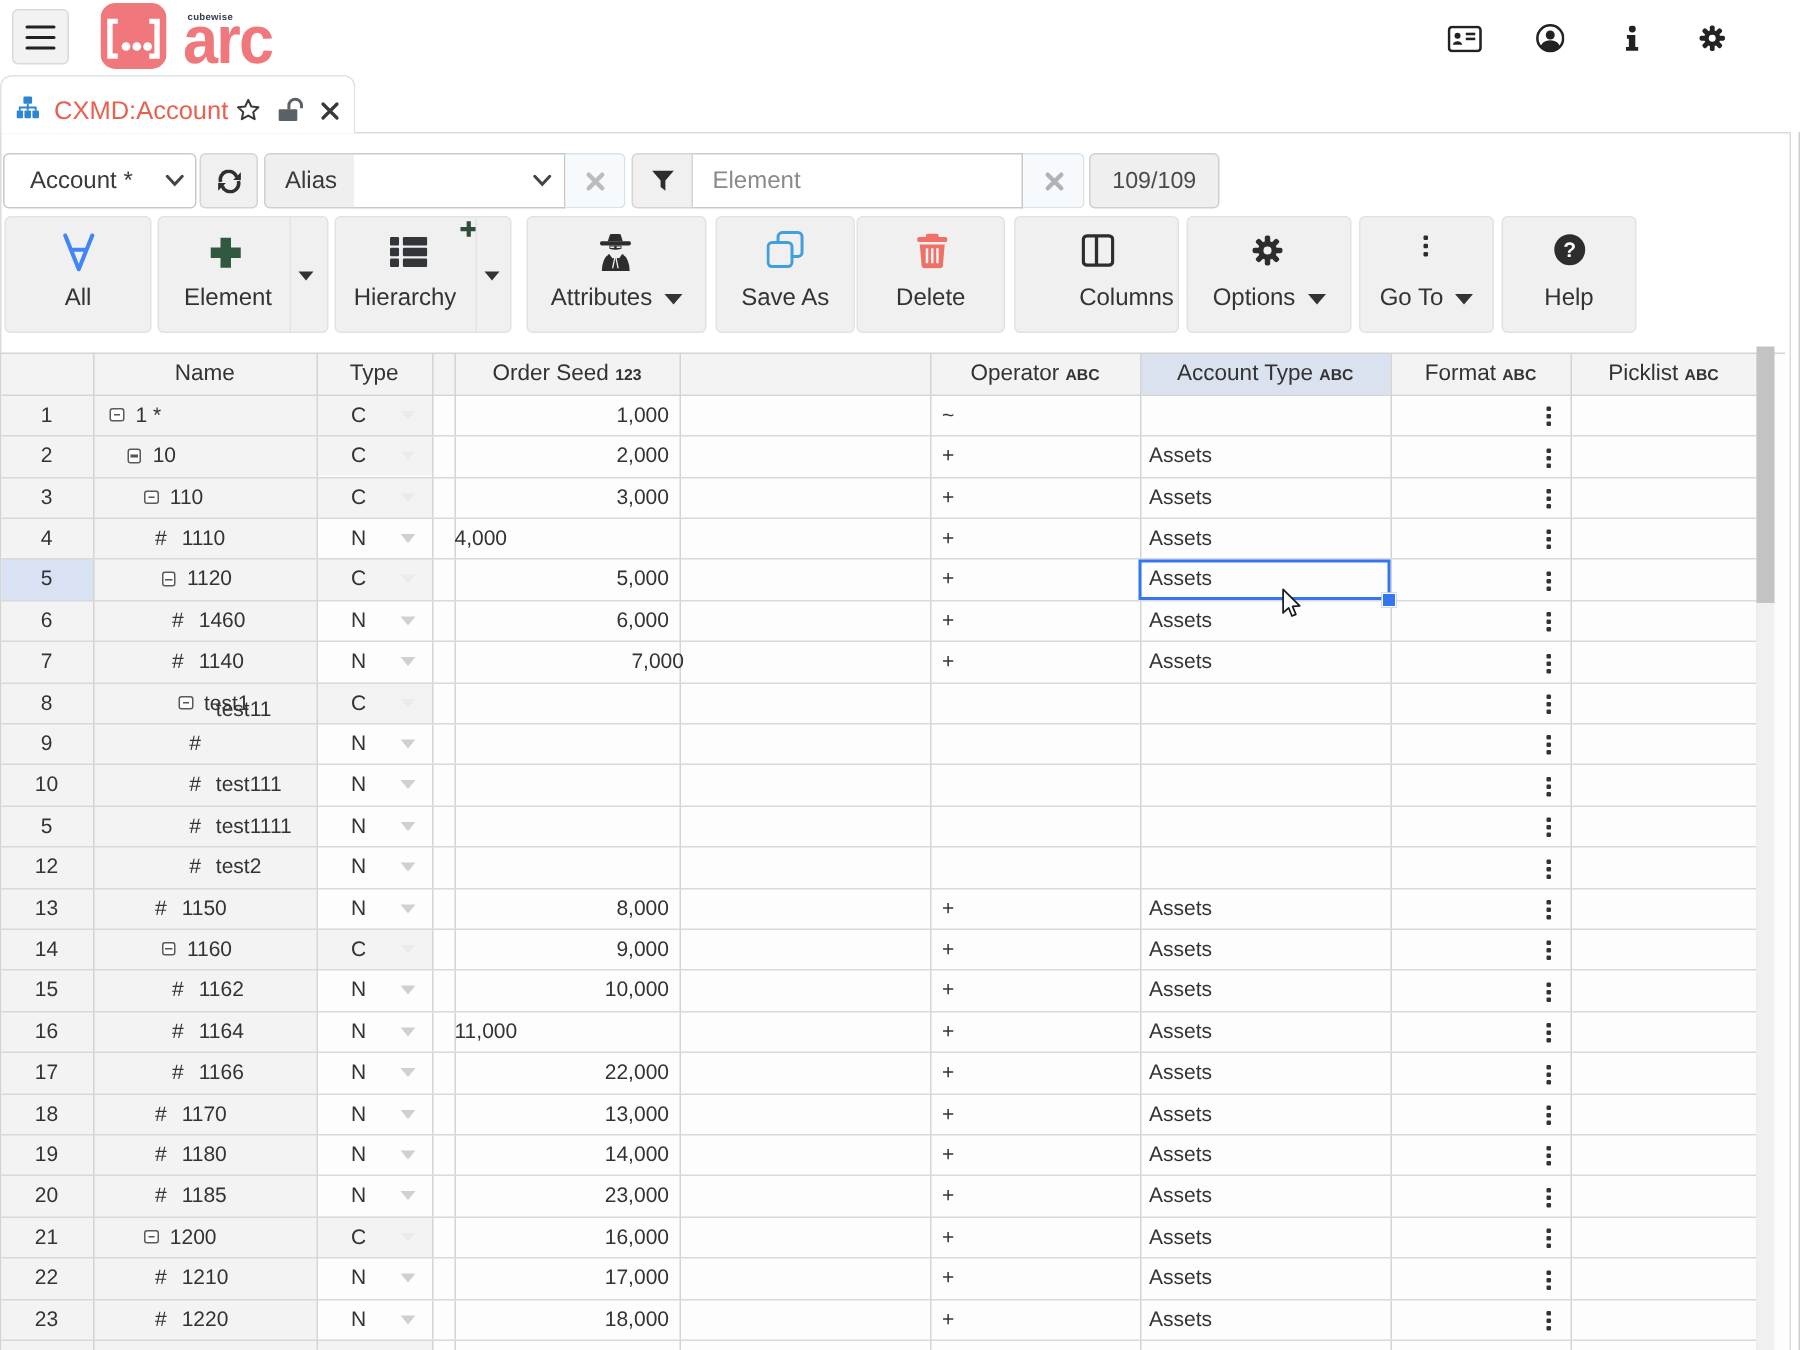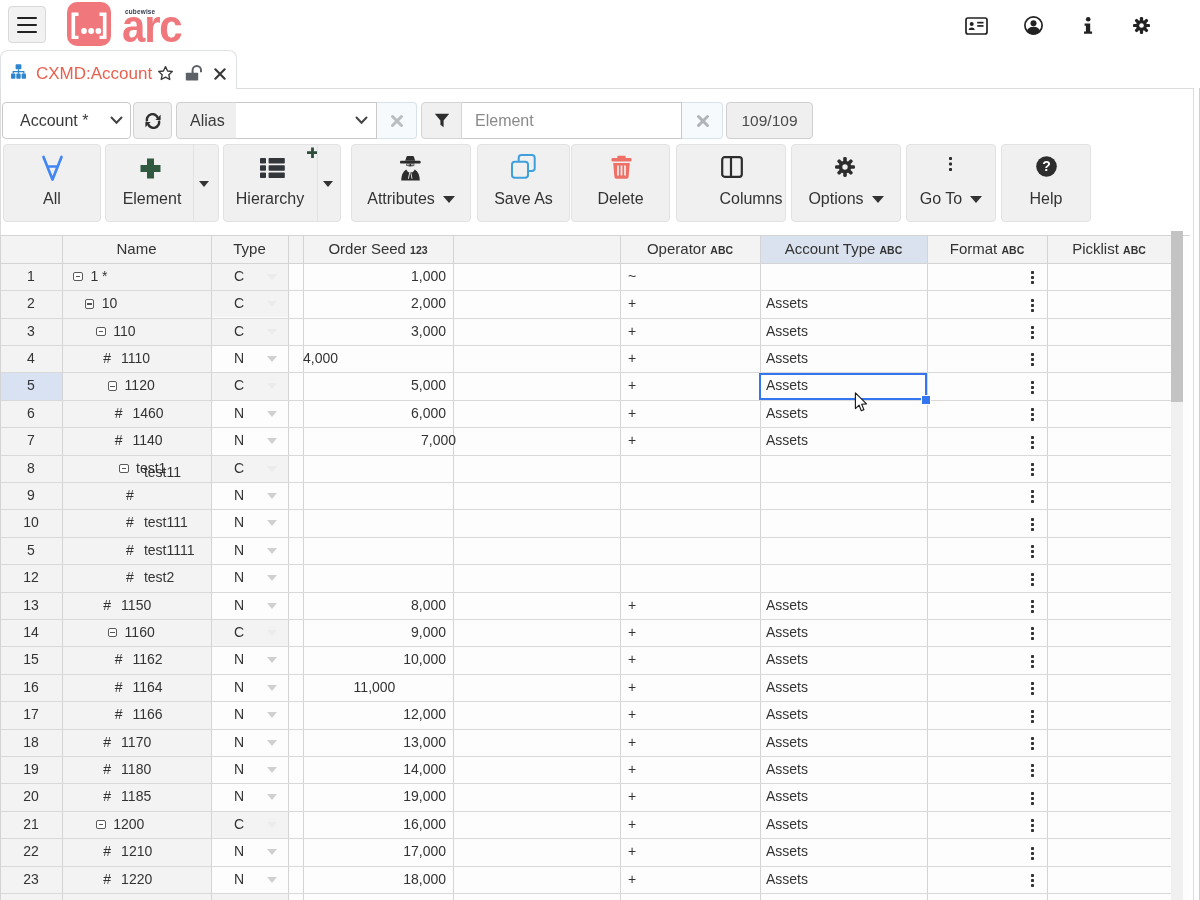--- a/index.html
+++ b/index.html
@@ -395,30 +395,30 @@
 <div class="ab" style="left:267px;top:657.3px;width:0;height:0;border-left:5px solid transparent;border-right:5px solid transparent;border-top:6px solid #d0d0d0;"></div>
 <div class="cellT" style="left:303px;top:646.3px;width:143px;text-align:right;">10,000</div>
 <div class="cellT" style="left:628px;top:646.3px;">+</div>
 <div class="cellT" style="left:766px;top:646.3px;">Assets</div>
 <div class="dots3" style="left:1031px;top:654.8px;"></div>
 <div class="cellT" style="left:0px;top:673.7px;width:62px;text-align:center;">16</div>
 <div class="cellT" style="left:114.7px;top:673.7px;">#</div>
 <div class="cellT" style="left:132.5px;top:673.7px;">1164</div>
 <div class="cellT" style="left:211px;top:673.7px;width:56px;text-align:center;">N</div>
 <div class="ab" style="left:267px;top:684.7px;width:0;height:0;border-left:5px solid transparent;border-right:5px solid transparent;border-top:6px solid #d0d0d0;"></div>
-<div class="cellT" style="left:303px;top:673.7px;width:143px;text-align:center;">11,000</div>
+<div class="cellT" style="left:303px;top:673.7px;width:143px;text-align:left;">11,000</div>
 <div class="cellT" style="left:628px;top:673.7px;">+</div>
 <div class="cellT" style="left:766px;top:673.7px;">Assets</div>
 <div class="dots3" style="left:1031px;top:682.2px;"></div>
 <div class="cellT" style="left:0px;top:701.0999999999999px;width:62px;text-align:center;">17</div>
 <div class="cellT" style="left:114.7px;top:701.0999999999999px;">#</div>
 <div class="cellT" style="left:132.5px;top:701.0999999999999px;">1166</div>
 <div class="cellT" style="left:211px;top:701.0999999999999px;width:56px;text-align:center;">N</div>
 <div class="ab" style="left:267px;top:712.0999999999999px;width:0;height:0;border-left:5px solid transparent;border-right:5px solid transparent;border-top:6px solid #d0d0d0;"></div>
-<div class="cellT" style="left:303px;top:701.0999999999999px;width:143px;text-align:right;">12,000</div>
+<div class="cellT" style="left:303px;top:701.0999999999999px;width:143px;text-align:right;">22,000</div>
 <div class="cellT" style="left:628px;top:701.0999999999999px;">+</div>
 <div class="cellT" style="left:766px;top:701.0999999999999px;">Assets</div>
 <div class="dots3" style="left:1031px;top:709.5999999999999px;"></div>
 <div class="cellT" style="left:0px;top:728.5px;width:62px;text-align:center;">18</div>
 <div class="cellT" style="left:103.30000000000001px;top:728.5px;">#</div>
 <div class="cellT" style="left:121.10000000000001px;top:728.5px;">1170</div>
 <div class="cellT" style="left:211px;top:728.5px;width:56px;text-align:center;">N</div>
 <div class="ab" style="left:267px;top:739.5px;width:0;height:0;border-left:5px solid transparent;border-right:5px solid transparent;border-top:6px solid #d0d0d0;"></div>
 <div class="cellT" style="left:303px;top:728.5px;width:143px;text-align:right;">13,000</div>
 <div class="cellT" style="left:628px;top:728.5px;">+</div>
@@ -431,21 +431,21 @@
 <div class="ab" style="left:267px;top:766.9px;width:0;height:0;border-left:5px solid transparent;border-right:5px solid transparent;border-top:6px solid #d0d0d0;"></div>
 <div class="cellT" style="left:303px;top:755.9px;width:143px;text-align:right;">14,000</div>
 <div class="cellT" style="left:628px;top:755.9px;">+</div>
 <div class="cellT" style="left:766px;top:755.9px;">Assets</div>
 <div class="dots3" style="left:1031px;top:764.4px;"></div>
 <div class="cellT" style="left:0px;top:783.3px;width:62px;text-align:center;">20</div>
 <div class="cellT" style="left:103.30000000000001px;top:783.3px;">#</div>
 <div class="cellT" style="left:121.10000000000001px;top:783.3px;">1185</div>
 <div class="cellT" style="left:211px;top:783.3px;width:56px;text-align:center;">N</div>
 <div class="ab" style="left:267px;top:794.3px;width:0;height:0;border-left:5px solid transparent;border-right:5px solid transparent;border-top:6px solid #d0d0d0;"></div>
-<div class="cellT" style="left:303px;top:783.3px;width:143px;text-align:right;">19,000</div>
+<div class="cellT" style="left:303px;top:783.3px;width:143px;text-align:right;">23,000</div>
 <div class="cellT" style="left:628px;top:783.3px;">+</div>
 <div class="cellT" style="left:766px;top:783.3px;">Assets</div>
 <div class="dots3" style="left:1031px;top:791.8px;"></div>
 <div class="cellT" style="left:0px;top:810.7px;width:62px;text-align:center;">21</div>
 <div class="minus" style="left:96.2px;top:819.7px;"></div>
 <div class="cellT" style="left:113.2px;top:810.7px;">1200</div>
 <div class="cellT" style="left:211px;top:810.7px;width:56px;text-align:center;">C</div>
 <div class="ab" style="left:267px;top:821.7px;width:0;height:0;border-left:5px solid transparent;border-right:5px solid transparent;border-top:6px solid #ebebeb;"></div>
 <div class="cellT" style="left:303px;top:810.7px;width:143px;text-align:right;">16,000</div>
 <div class="cellT" style="left:628px;top:810.7px;">+</div>

